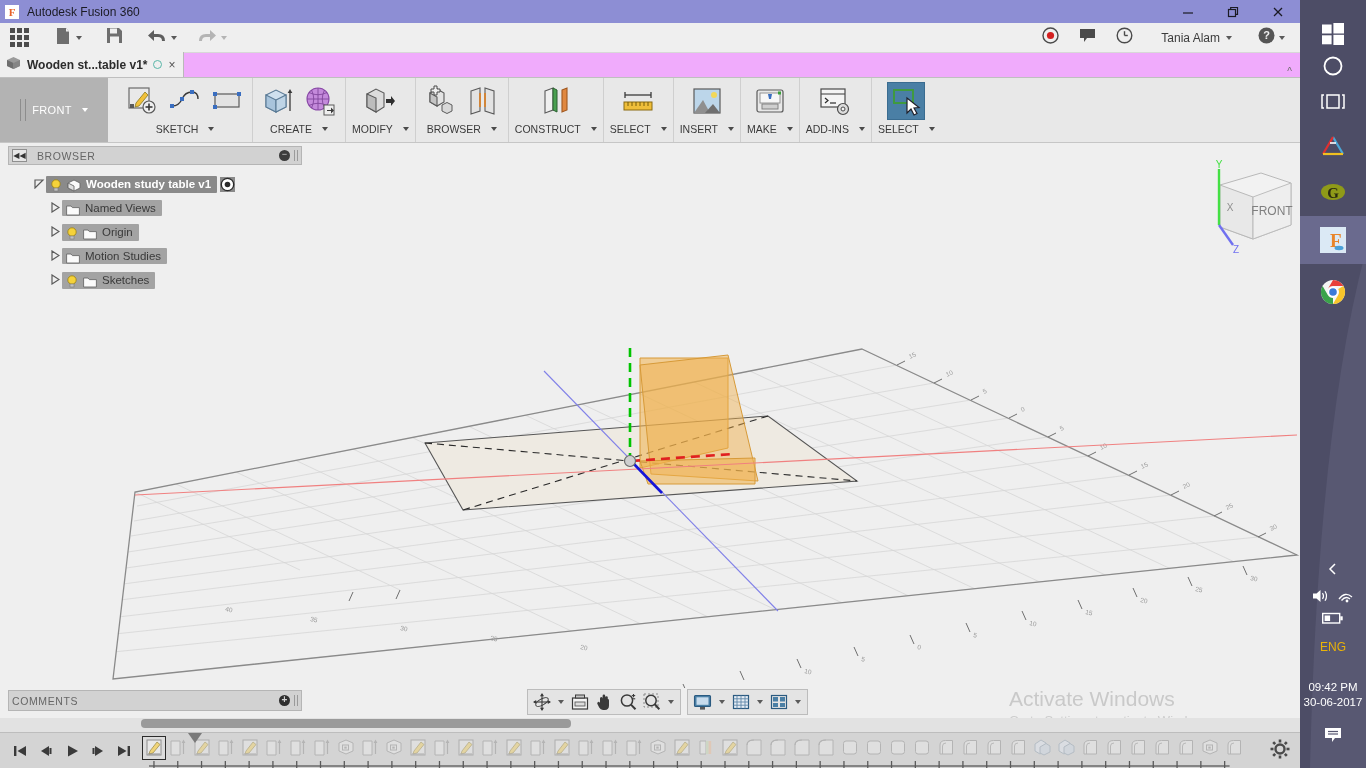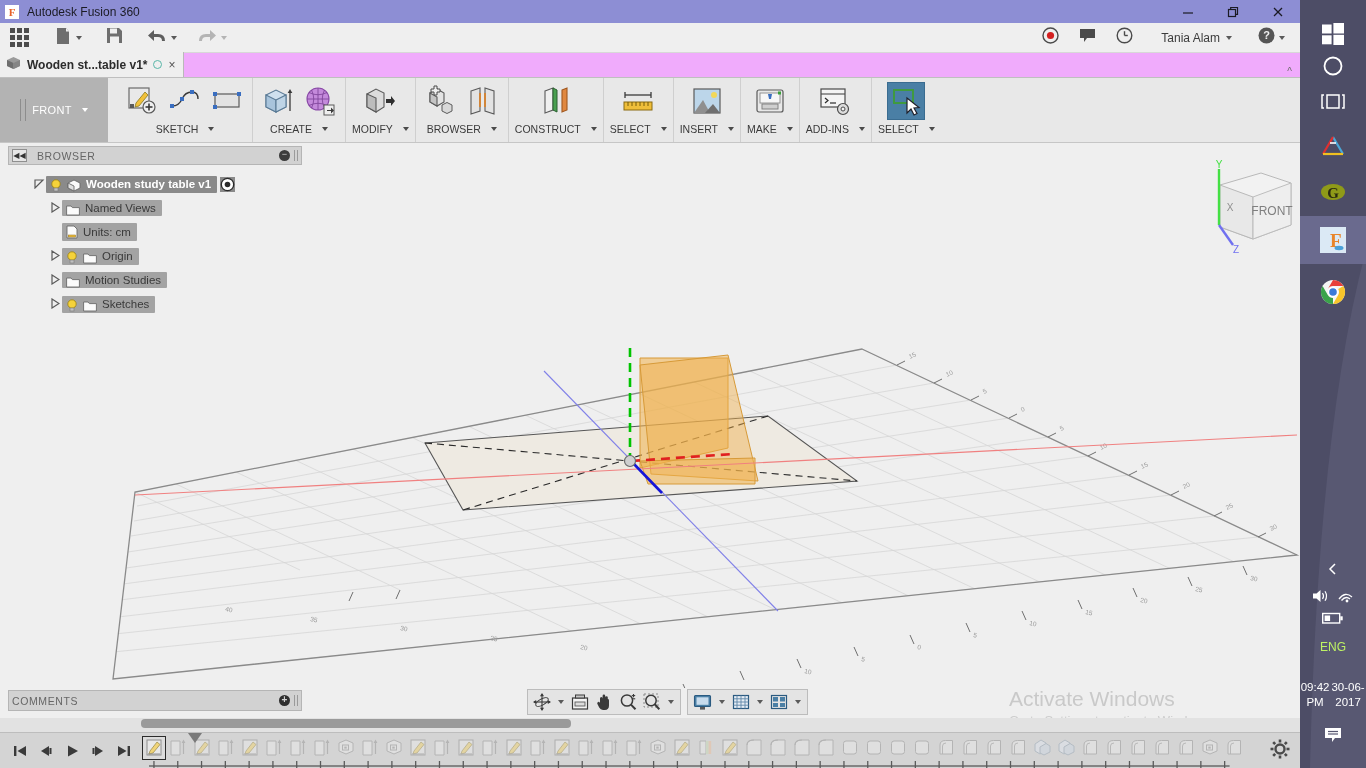--- a/index.html
+++ b/index.html
@@ -157,21 +157,21 @@
   .taskbar {
     position: absolute; left: 1300px; top: 0; width: 66px; height: 768px;
     background: #4d4d66; overflow: hidden;
   }
   .tb-swoosh { position: absolute; left: 0; top: 0; width: 66px; height: 768px; }
   .tb-item { position: relative; width: 66px; height: 48px; display: flex;
              align-items: center; justify-content: center; }
   .tb-item.active { background: #6a6a8e; }
   .tb-sys { position: absolute; width: 66px; left: 0; display: flex;
             align-items: center; justify-content: center; }
-  .tb-text { color: #bef264; font-size: 12px; text-align: left; }
+  .tb-text { color: #eab308; font-size: 12px; text-align: left; }
   .tb-clock { color: #ffffff; font-size: 11.5px; text-align: center; line-height: 15px; }
 </style>
 </head>
 <body>
 
 <div id="app">
 
   <div class="titlebar">
     <div class="tb-logo">F</div>
     <div class="tb-title">Autodesk Fusion 360</div>
@@ -696,31 +696,20 @@
       <span class="tpill sub">
         <span class="folder">
           <svg width="14" height="12" viewBox="0 0 14 12">
               <path d="M0.6,2 L5,2 L6.4,3.6 L13.4,3.6 L13.4,11 L0.6,11 Z" fill="#fbfbfb" stroke="#6a6a6a" stroke-width="0.9"></path>
             </svg>
         </span>
         <span class="tlabel">Named Views</span>
       </span>
     </div>
 
-    <div class="tnode" style="padding-left:54px;">
-      <span class="tpill sub">
-        <span class="doc-ic">
-          <svg width="12" height="14" viewBox="0 0 12 14">
-              <path d="M1,1 L8,1 L11,4 L11,13 L1,13 Z" fill="#fbfbfb" stroke="#6a6a6a" stroke-width="0.9"></path>
-              <rect x="2.4" y="10" width="7.2" height="2" fill="#f0c040" stroke="#8a6a10" stroke-width="0.5"></rect>
-            </svg>
-        </span>
-        <span class="tlabel">Units: cm</span>
-      </span>
-    </div>
 
     <div class="tnode" style="padding-left:40px;">
       <span class="tarrow">
         <svg width="10" height="11" viewBox="0 0 10 11">
             <polygon points="2,1 9,5.5 2,10" fill="none" stroke="#5a5a5a" stroke-width="1.2"></polygon>
           </svg>
       </span>
       <span class="tpill sub">
         <span class="bulb">
           <svg width="12" height="13" viewBox="0 0 12 13">
@@ -1359,21 +1348,21 @@
       </span>
     </div>
     <div class="tb-sys" style="top:612px;">
       <svg width="22" height="13" viewBox="0 0 22 13">
         <rect x="0.7" y="1.5" width="17" height="9.5" fill="none" stroke="#ffffff" stroke-width="1.4"></rect>
         <rect x="2.6" y="3.5" width="5.5" height="5.5" fill="#ffffff"></rect>
         <rect x="18.3" y="4.3" width="2.4" height="4" fill="#ffffff"></rect>
       </svg>
     </div>
     <div class="tb-sys tb-text" style="top:640px;">ENG</div>
-    <div class="tb-sys" style="top:680px; ">
+    <div class="tb-sys" style="top:680px; flex-direction:column;">
       <div class="tb-clock">09:42 PM</div>
       <div class="tb-clock">30-06-2017</div>
     </div>
     <div class="tb-sys" style="top:726px;">
       <svg width="20" height="18" viewBox="0 0 20 18">
         <path d="M2,2 L18,2 L18,12 L12,12 L9,16 L9,12 L2,12 Z" fill="#ffffff"></path>
         <g stroke="#585872" stroke-width="1.2">
           <line x1="5" y1="5.5" x2="15" y2="5.5"></line>
             <line x1="5" y1="8" x2="15" y2="8"></line>
         </g>

